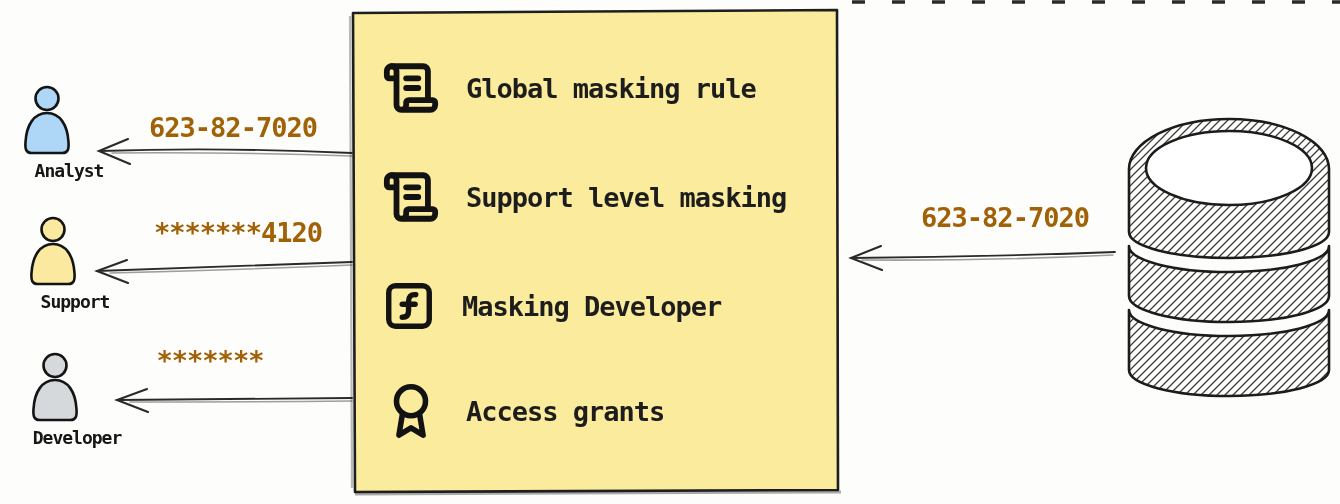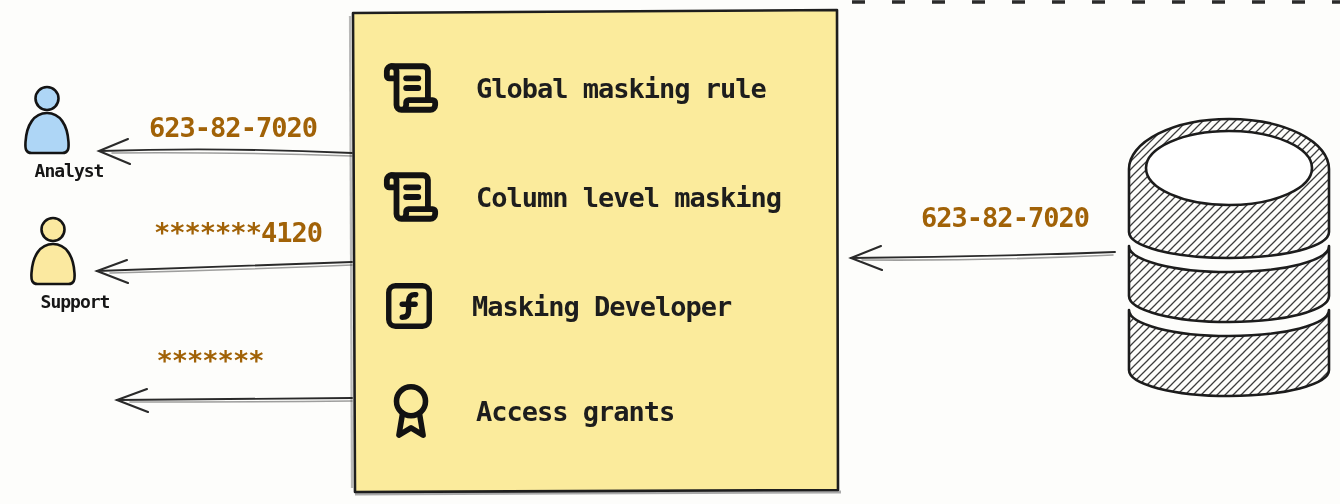--- a/index.html
+++ b/index.html
@@ -15,21 +15,21 @@
   .scene {
     position: absolute;
     left: 0; top: 0;
     width: 1340px; height: 504px;
   }
   .box-item {
     position: absolute;
     left: 382px;
     display: flex;
     align-items: center;
-    gap: 36px;
+    gap: 26px;
   }
   .mi { flex: 0 0 auto; }
   .mi-label {
     font-size: 27px;
     font-weight: 600;
     letter-spacing: -1px;
     white-space: nowrap;
     color: #1D1D1D;
   }
   .person {
@@ -120,21 +120,21 @@
     <span class="mi-label">Global masking rule</span>
   </div>
 
   <div class="box-item" style="top:168px">
     <svg class="mi" width="58" height="58" viewBox="0 0 24 24" fill="none" stroke="#121212" stroke-width="2.4" stroke-linecap="round" stroke-linejoin="round">
       <path d="M15 12h-5"></path>
         <path d="M15 8h-5"></path>
         <path d="M19 17V5a2 2 0 0 0-2-2H4"></path>
       <path d="M8 21h12a2 2 0 0 0 2-2v-1a1 1 0 0 0-1-1H11a1 1 0 0 0-1 1v1a2 2 0 1 1-4 0V5a2 2 0 1 0-4 0v2a1 1 0 0 0 1 1h3"></path>
     </svg>
-    <span class="mi-label">Column level masking</span>
+    <span class="mi-label">Support level masking</span>
   </div>
 
   <div class="box-item" style="top:279px">
     <svg class="mi" width="54" height="54" viewBox="0 0 24 24" fill="none" stroke="#121212" stroke-width="2.4" stroke-linecap="round" stroke-linejoin="round">
       <rect width="18" height="18" x="3" y="3" rx="3"></rect>
       <path d="M9 17c2 0 2.8-1 2.8-2.8V10c0-2 1-3.3 3.2-3"></path>
       <path d="M9 11.2h5.7"></path>
     </svg>
     <span class="mi-label">Masking Developer</span>
   </div>
@@ -156,19 +156,26 @@
   </div>
 
   <div class="person" style="left:3px; top:216px">
     <svg width="62" height="70" viewBox="0 0 62 70" stroke="#141414" stroke-width="2.6" stroke-linejoin="round">
       <circle cx="31" cy="13.5" r="11.5" fill="#FBE9A0"></circle>
       <path d="M31,28 C18,28 10.5,40 9.5,57 C9,64 10,68 15.5,68 L46.5,68 C52,68 53,64 52.5,57 C51.5,40 44,28 31,28 Z" fill="#FBE9A0"></path>
     </svg>
     <div class="person-label">Support</div>
   </div>
 
+  <div class="person" style="left:5px; top:352px">
+    <svg width="62" height="70" viewBox="0 0 62 70" stroke="#141414" stroke-width="2.6" stroke-linejoin="round">
+      <circle cx="31" cy="13.5" r="11.5" fill="#D6D9DC"></circle>
+      <path d="M31,28 C18,28 10.5,40 9.5,57 C9,64 10,68 15.5,68 L46.5,68 C52,68 53,64 52.5,57 C51.5,40 44,28 31,28 Z" fill="#D6D9DC"></path>
+    </svg>
+    <div class="person-label">Developer</div>
+  </div>
 
   <div class="value" style="left:233px; top:112px">623-82-7020</div>
   <div class="value" style="left:238px; top:217px">*******4120</div>
   <div class="value" style="left:210px; top:345px">*******</div>
   <div class="value" style="left:1005px; top:202px">623-82-7020</div>
 
 </div>
 
 </body></html>

